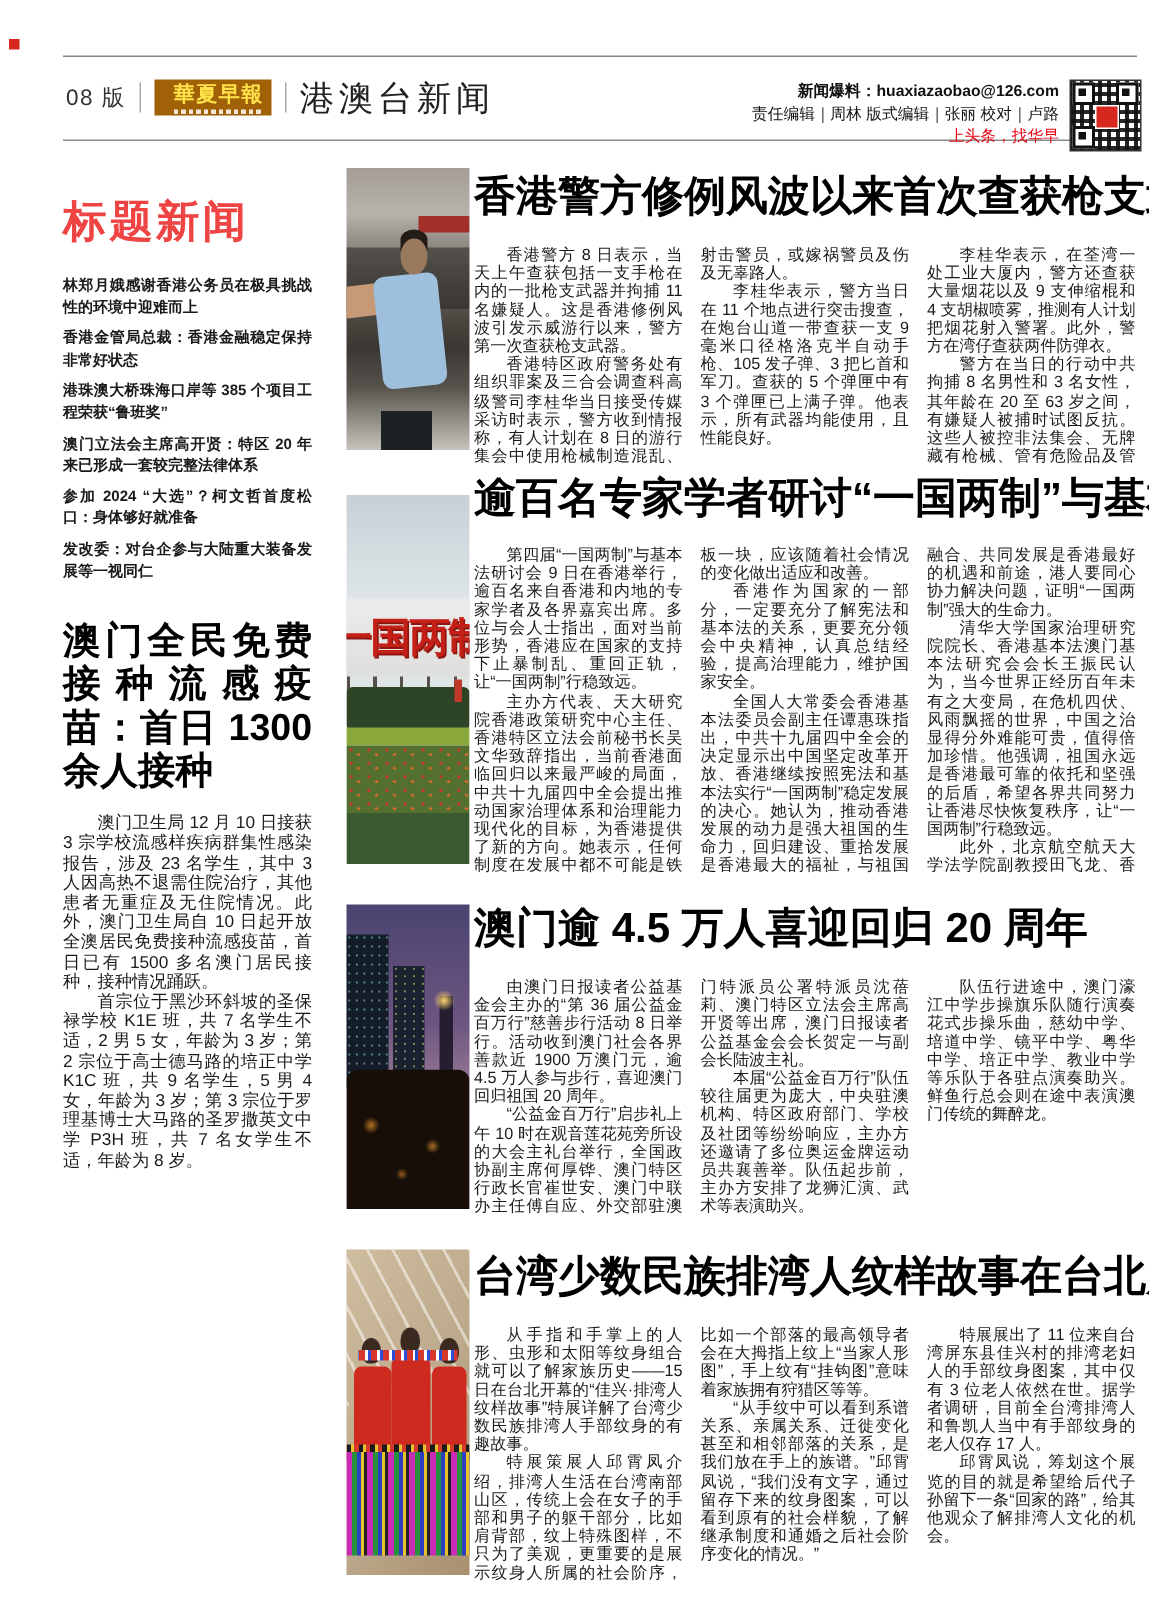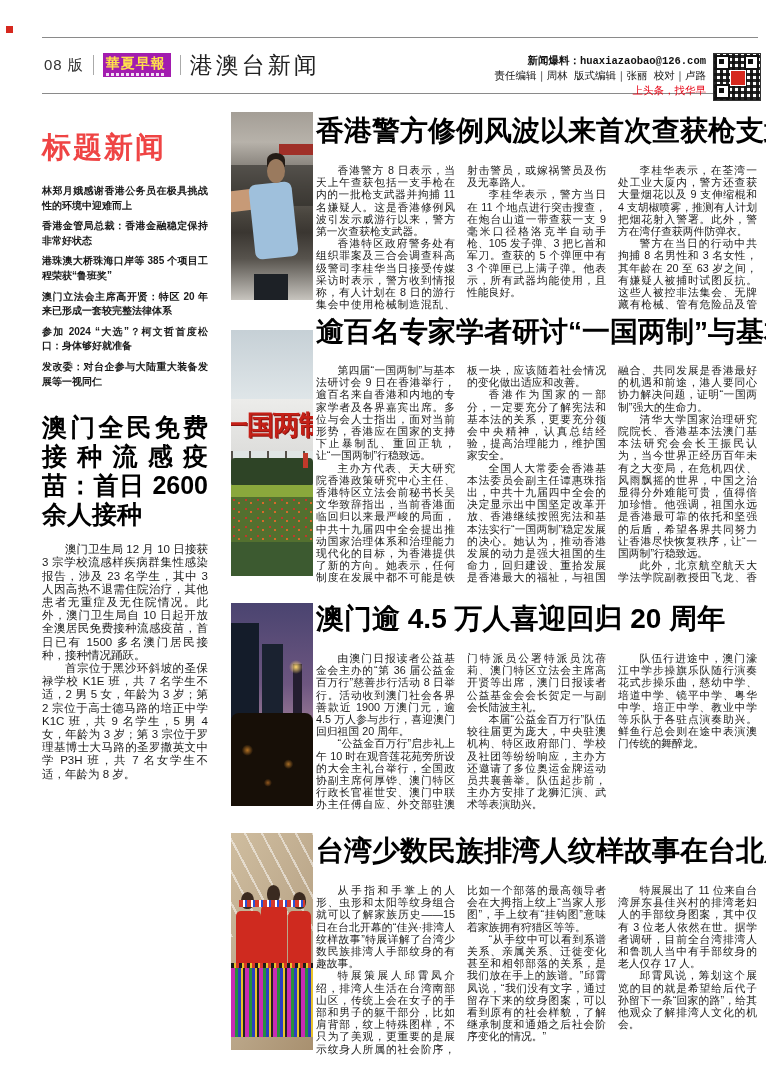--- a/index.html
+++ b/index.html
@@ -12,26 +12,26 @@
   .abs{position:absolute;}
   .rule{position:absolute;height:1px;background:#8a8a8a;}
   #rule-top{left:42px;width:716px;top:37px;}
   #rule-bottom{left:42px;width:716px;top:93px;}
   #corner-mark{left:6px;top:26px;width:7px;height:7px;background:#d6281e;}
 
   
   #hdr-left{left:44px;top:50px;height:30px;display:flex;align-items:center;}
   #edition{font-size:15px;color:#333;letter-spacing:1px;white-space:nowrap;}
   .vsep{display:inline-block;width:1px;height:20px;background:#aaa;margin:0 9px;}
-  #masthead{background:#a21caf;padding:2px 5px 1px 3px;text-align:left;line-height:1;}
+  #masthead{background:#a16207;padding:2px 5px 1px 13px;text-align:left;line-height:1;}
   #masthead .m-txt{color:#ffe24a;font-weight:bold;font-size:14px;letter-spacing:1px;white-space:nowrap;}
   #masthead .m-sub{height:3px;margin-top:2px;background:repeating-linear-gradient(90deg,#fff 0 3px,rgba(255,255,255,0) 3px 5px);opacity:.85;}
   #section-title{font-size:23px;color:#222;letter-spacing:3px;white-space:nowrap;}
 
-  #hdr-right{right:60px;top:54px;text-align:right;line-height:14px;font-family:Liberation Mono, monospace;}
+  #hdr-right{right:60px;top:54px;text-align:right;line-height:14px;}
   #tipline{font-size:10.5px;font-weight:bold;color:#111;}
   #editors{font-size:10.5px;color:#111;margin-top:1px;}
   #slogan{font-size:10.5px;color:#e60012;margin-top:1px;}
 
   #qr{right:6px;top:54px;width:46px;height:46px;background:
       repeating-linear-gradient(0deg,rgba(17,17,17,.9) 0 3px,rgba(255,255,255,0) 3px 6px),
       repeating-linear-gradient(90deg,#222 0 3px,#fff 3px 6px);
       outline:1px solid #333;}
   .qr-eye{position:absolute;width:11px;height:11px;border:2px solid #111;background:#fff;}
   .qr-eye i{position:absolute;left:2px;top:2px;width:5px;height:5px;background:#111;display:block;}
@@ -133,21 +133,21 @@
 
   <div id="leftcol" class="abs">
     <h2 id="hn-title">标题新闻</h2>
     <p class="hn-item">林郑月娥感谢香港公务员在极具挑战性的环境中迎难而上</p>
     <p class="hn-item">香港金管局总裁：香港金融稳定保持非常好状态</p>
     <p class="hn-item">港珠澳大桥珠海口岸等 385 个项目工程荣获“鲁班奖”</p>
     <p class="hn-item">澳门立法会主席高开贤：特区 20 年来已形成一套较完整法律体系</p>
     <p class="hn-item">参加 2024 “大选”？柯文哲首度松口：身体够好就准备</p>
     <p class="hn-item">发改委：对台企参与大陆重大装备发展等一视同仁</p>
 
-    <h1 id="lead-title">澳门全民免费接种流感疫苗：首日 2600 余人接种</h1>
+    <h1 id="lead-title">澳门全民免费接种流感疫苗：首日 1300 余人接种</h1>
     <div class="lead-body">
       <p>澳门卫生局 12 月 10 日接获 3 宗学校流感样疾病群集性感染报告，涉及 23 名学生，其中 3 人因高热不退需住院治疗，其他患者无重症及无住院情况。此外，澳门卫生局自 10 日起开放全澳居民免费接种流感疫苗，首日已有 1500 多名澳门居民接种，接种情况踊跃。</p>
       <p>首宗位于黑沙环斜坡的圣保禄学校 K1E 班，共 7 名学生不适，2 男 5 女，年龄为 3 岁；第 2 宗位于高士德马路的培正中学 K1C 班，共 9 名学生，5 男 4 女，年龄为 3 岁；第 3 宗位于罗理基博士大马路的圣罗撒英文中学 P3H 班，共 7 名女学生不适，年龄为 8 岁。</p>
     </div>
   </div>
 
   <div id="ph1" class="ph">
     <div class="awning"></div>
     <div class="crowd"></div>
     <div class="arm"></div>

